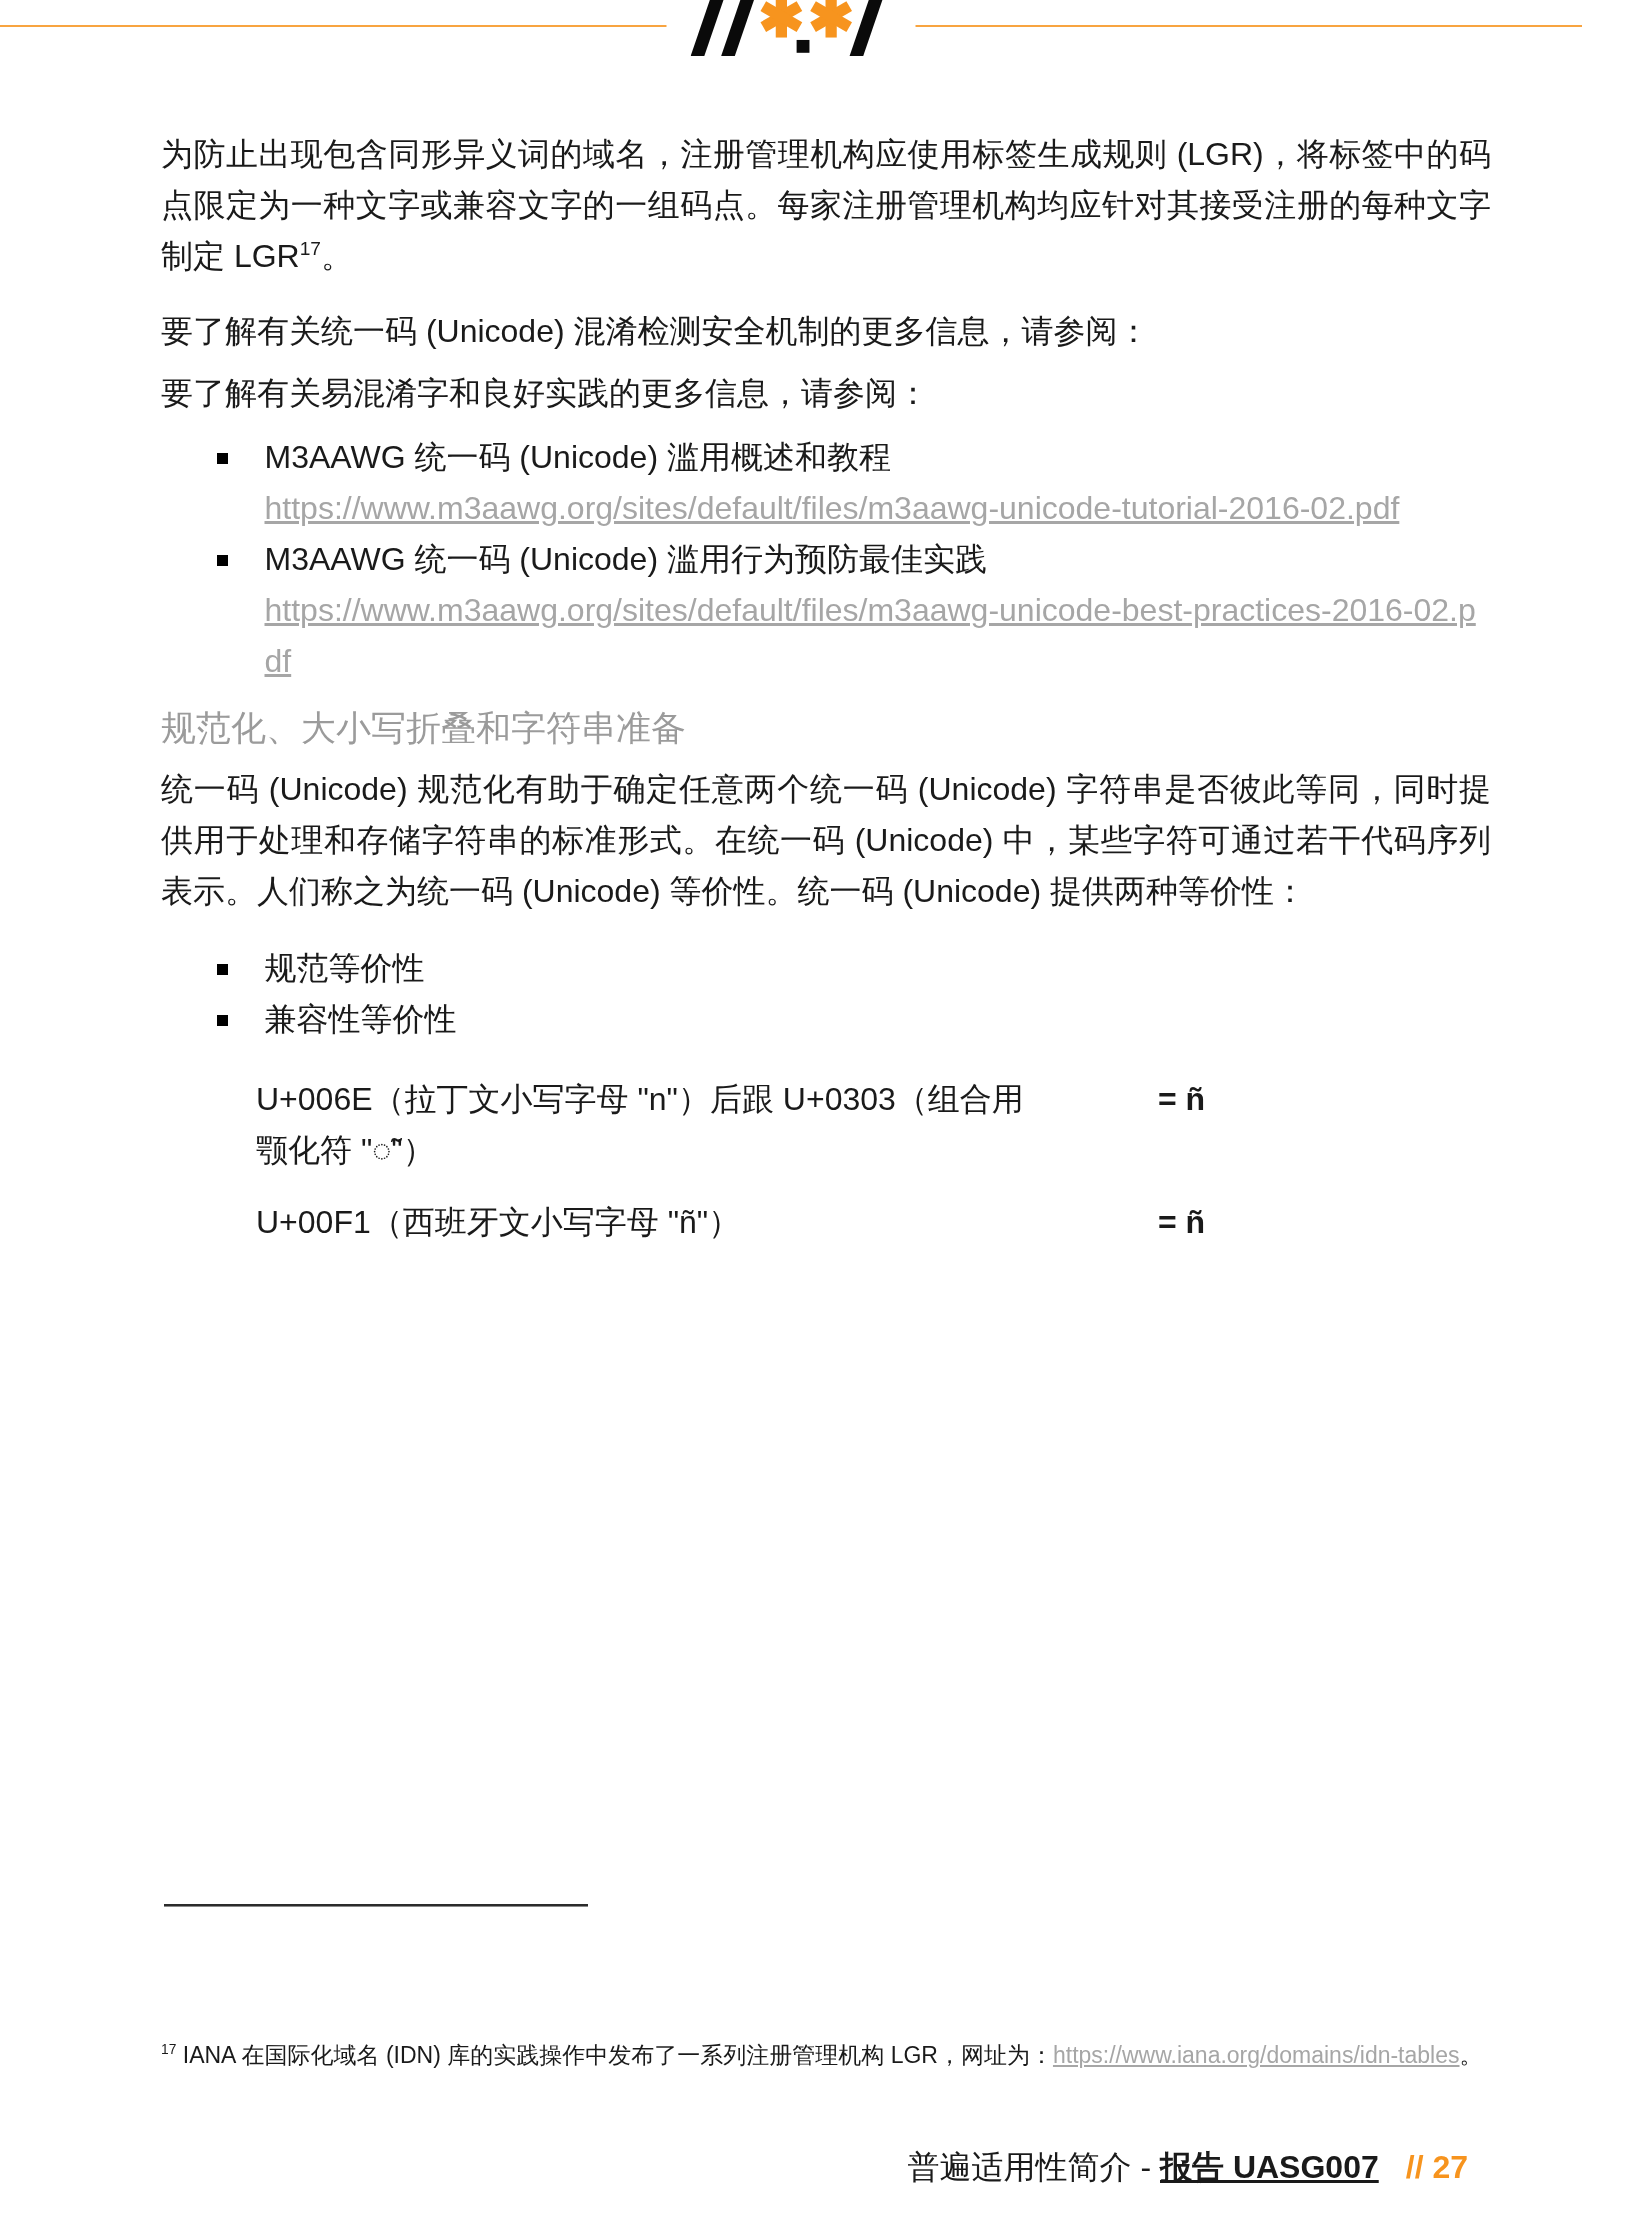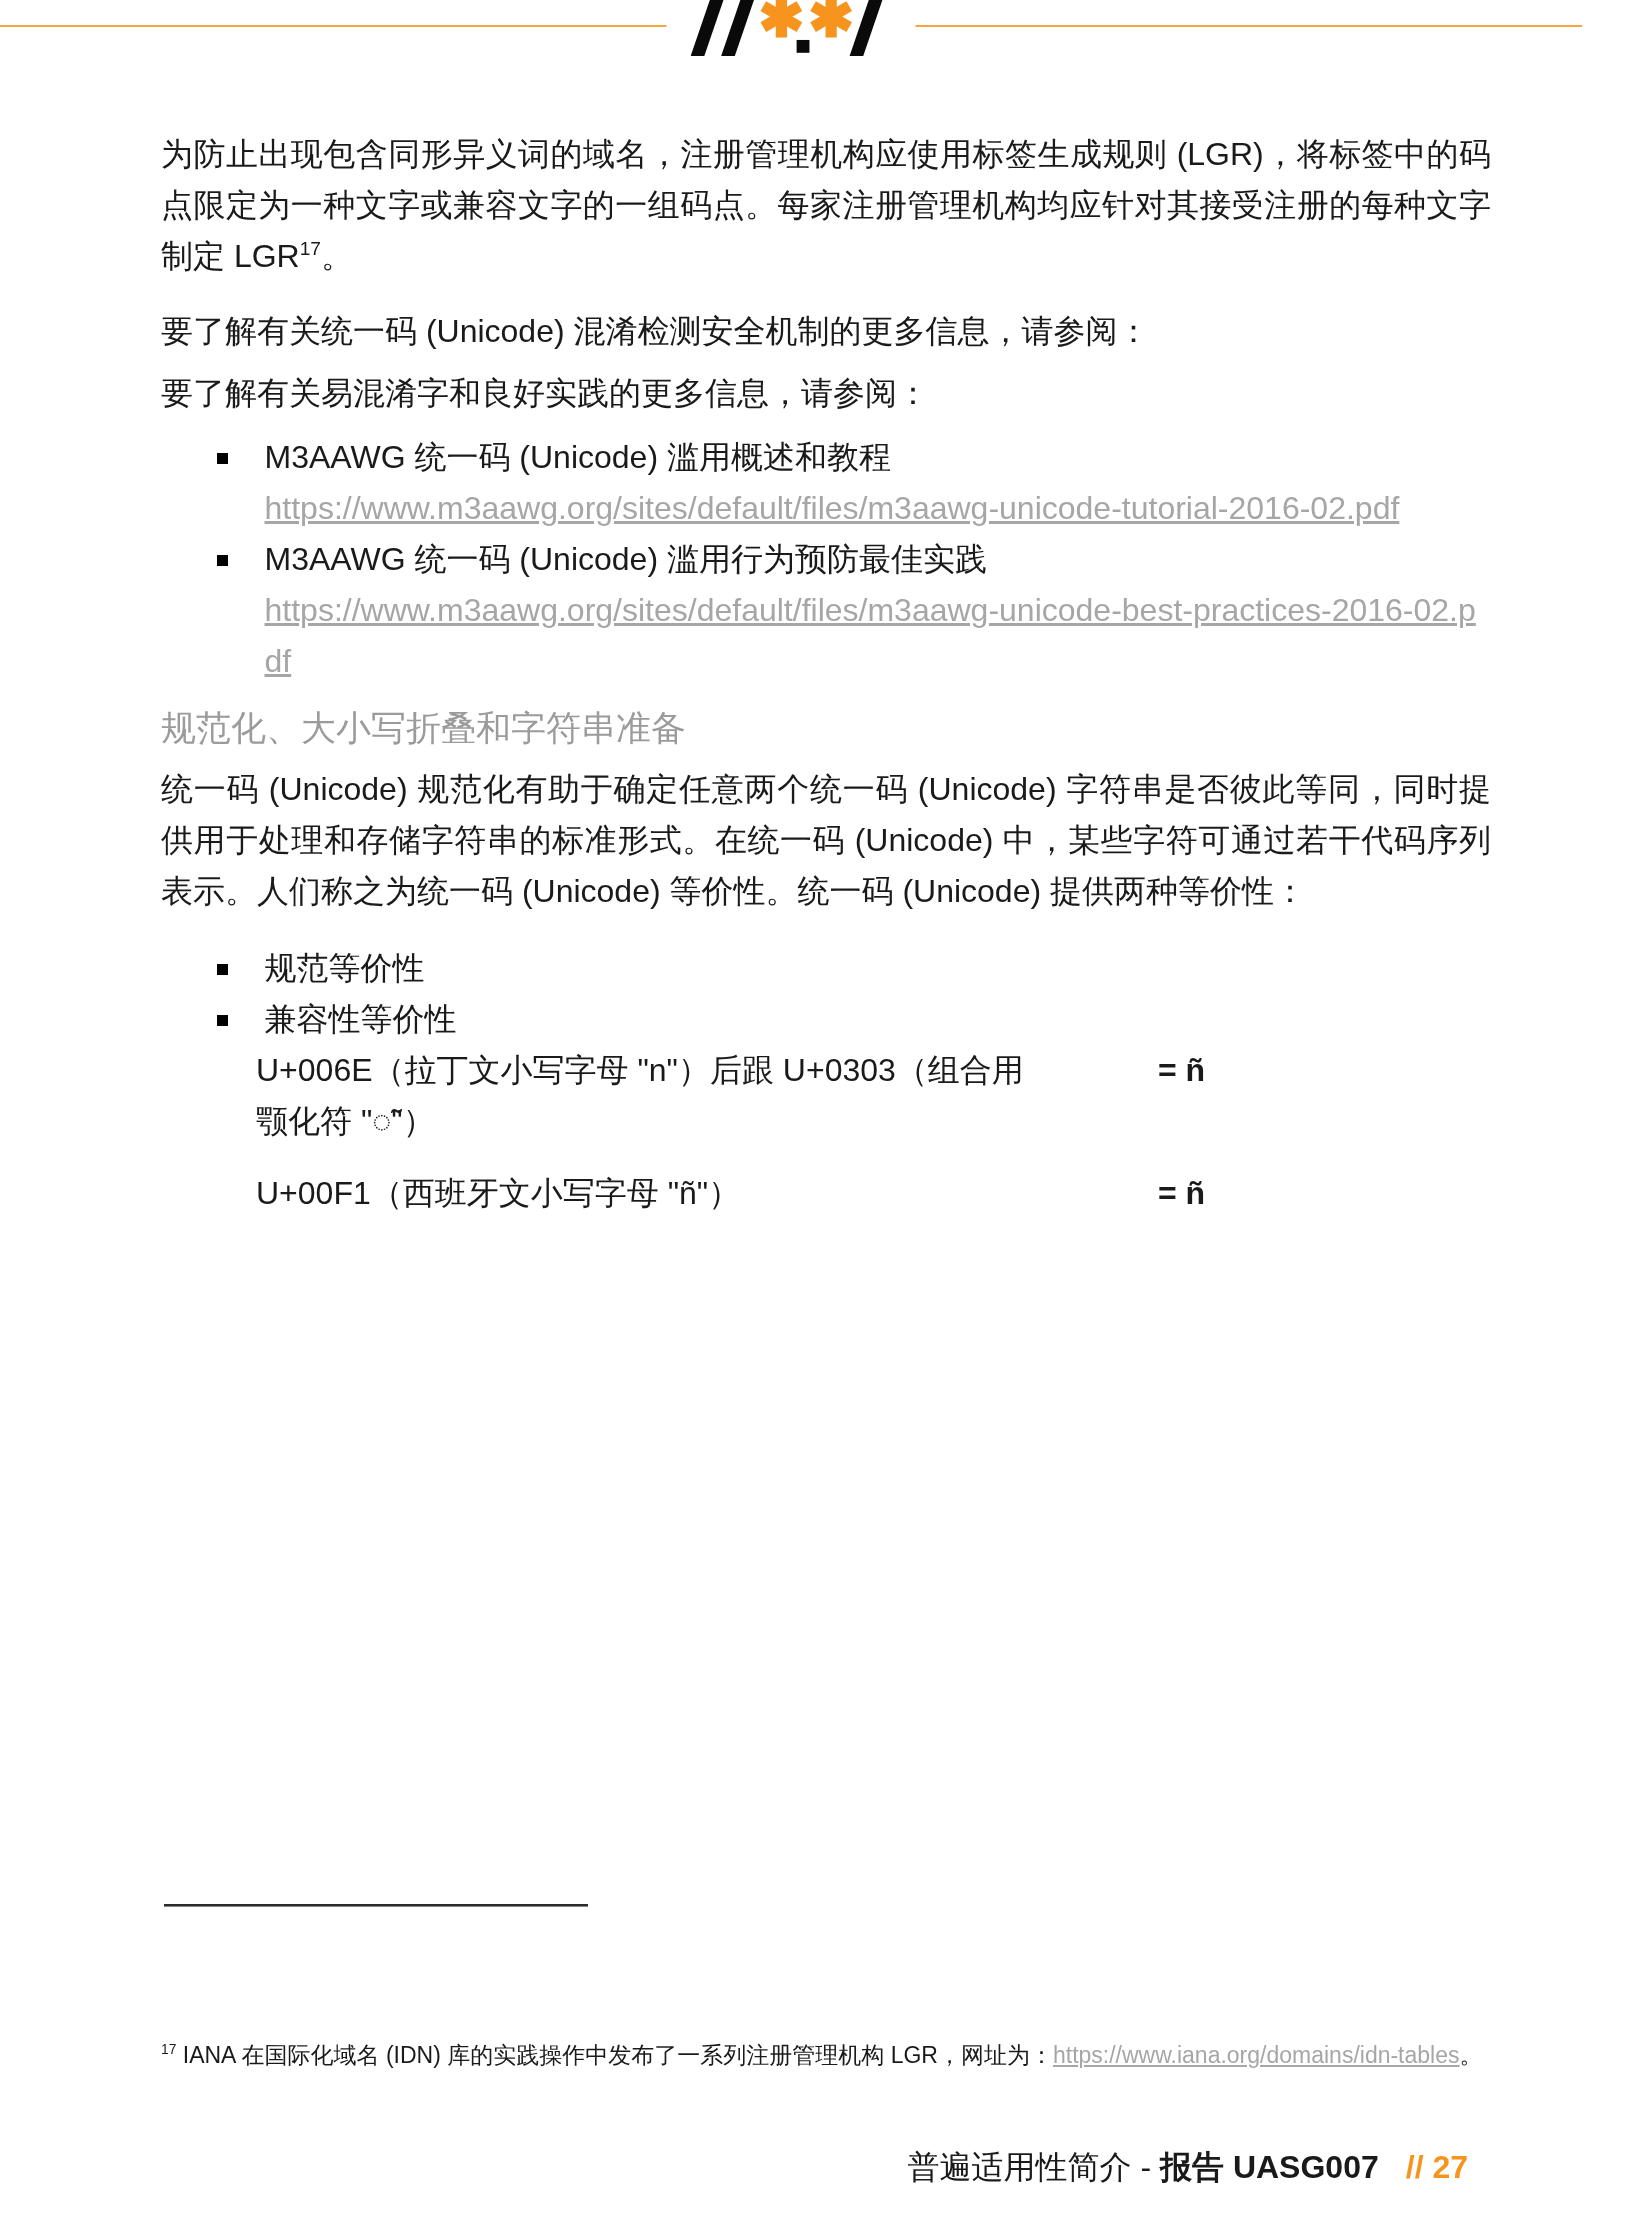--- a/index.html
+++ b/index.html
@@ -22,21 +22,21 @@
   
   .content { position:absolute; top:129px; left:161px; width:1330px;
              font-size:32px; line-height:51px; text-align:justify; }
   .content p { margin:0; }
   .p-lgr      { margin-bottom:24px !important; }
   .p-see1     { margin-bottom:11.3px !important; }
   .p-see2     { margin-bottom:13px !important; }
   .ul-unicode { margin-bottom:39px; }
   .ul-m3aawg  { margin-bottom:14.5px; }
   .p-norm     { margin-bottom:26px !important; }
-  .ul-equiv   { }
+  .ul-equiv   { margin-bottom:29px; }
   .p-canon    { margin-bottom:0 !important; }
   .p-nfc      { margin-top:59px; margin-bottom:24px !important; }
 
   sup { font-size:60%; line-height:0; vertical-align:super; }
 
   .li { display:flex; align-items:flex-start; }
   .bullet { flex:none; width:10.5px; height:10.5px; background:#000; margin:21px 37px 0 56px; }
   .li-body { flex:1; min-width:0; }
 
   .link { color:var(--link-gray); text-decoration:underline; text-decoration-color:var(--link-gray); word-break:break-all; cursor:pointer; }
@@ -52,21 +52,21 @@
 
   
   .footnote-sep { position:absolute; top:1904px; left:164px; width:424px; height:3.2px;
                   border-top:2.4px solid #2b2b2b; border-bottom:1.6px solid #8a8a8a; }
   .footnote { position:absolute; top:2032px; left:161px; width:1330px;
               font-size:23px; line-height:46px; text-align:left; }
 
   
   .footer { position:absolute; top:2148px; right:114px; font-size:32px; line-height:39px;
             white-space:nowrap; text-align:right; }
-  .footer .report-id { font-weight:700; }
+  .footer .report-id { font-weight:700;text-decoration:underline; }
   .footer .page-marker { color:var(--accent); font-weight:700; margin-left:27px; }
 </style>
 </head>
 <body>
 
 <div class="page">
 
   <div class="header-rule"></div>
   <div class="logo-wrap">
     <svg class="logo-svg" width="201" height="61" viewBox="0 0 250 76" xmlns="http://www.w3.org/2000/svg">

